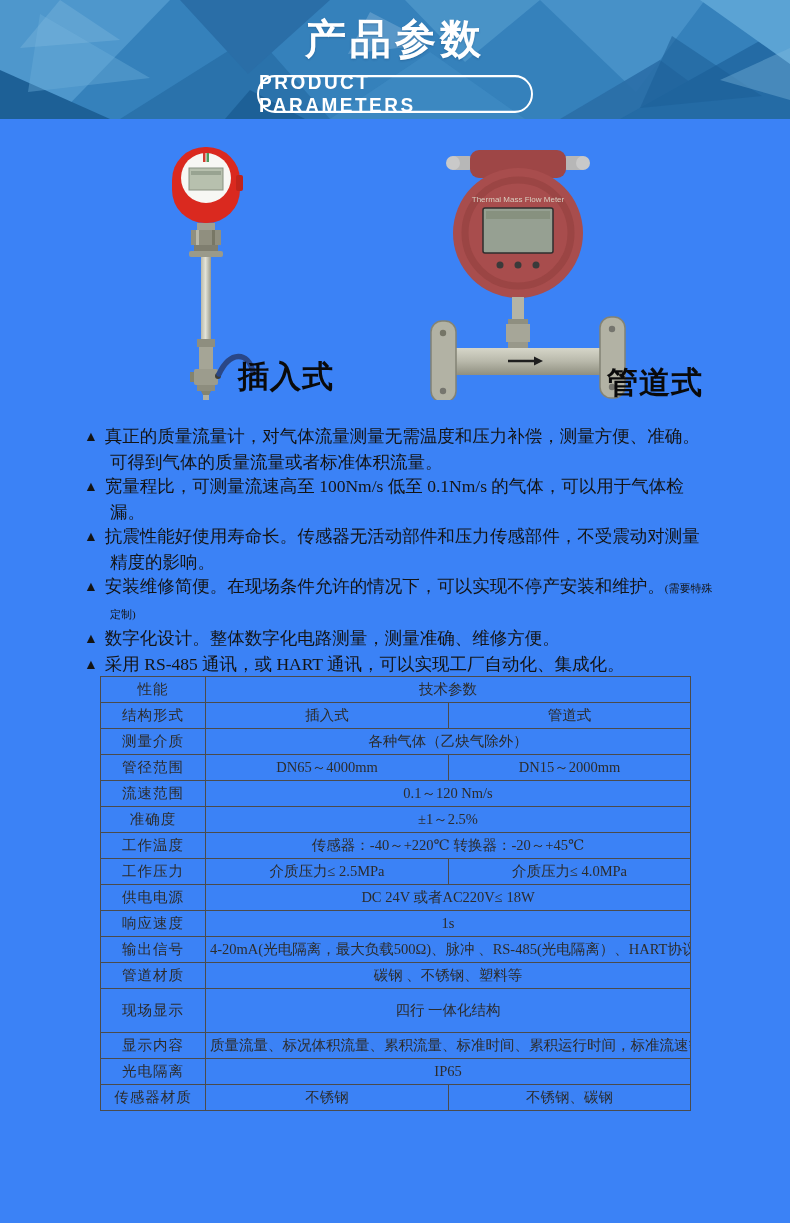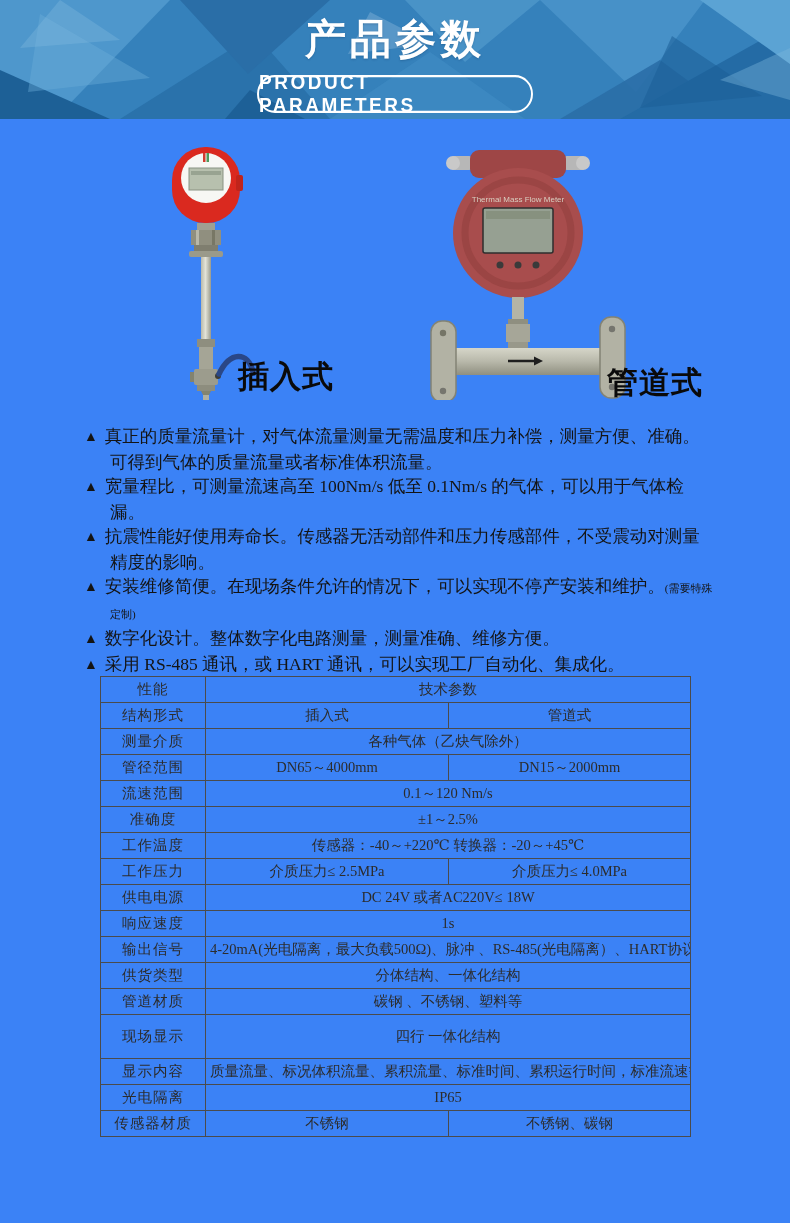--- a/index.html
+++ b/index.html
@@ -226,24 +226,20 @@
         </tr>
         <tr>
           <td class="lbl">响应速度</td>
           <td class="val" colspan="2">1s</td>
         </tr>
         <tr>
           <td class="lbl">输出信号</td>
           <td class="val" colspan="2">4-20mA(光电隔离，最大负载500Ω)、脉冲 、RS-485(光电隔离）、HART协议</td>
         </tr>
         <tr>
-          <td class="lbl">供货类型</td>
-          <td class="val" colspan="2">分体结构、一体化结构</td>
-        </tr>
-        <tr>
           <td class="lbl">管道材质</td>
           <td class="val" colspan="2">碳钢 、不锈钢、塑料等</td>
         </tr>
         <tr class="tall">
           <td class="lbl">现场显示</td>
           <td class="val" colspan="2">四行 一体化结构</td>
         </tr>
         <tr>
           <td class="lbl">显示内容</td>
           <td class="val" colspan="2">质量流量、标况体积流量、累积流量、标准时间、累积运行时间，标准流速等</td>

